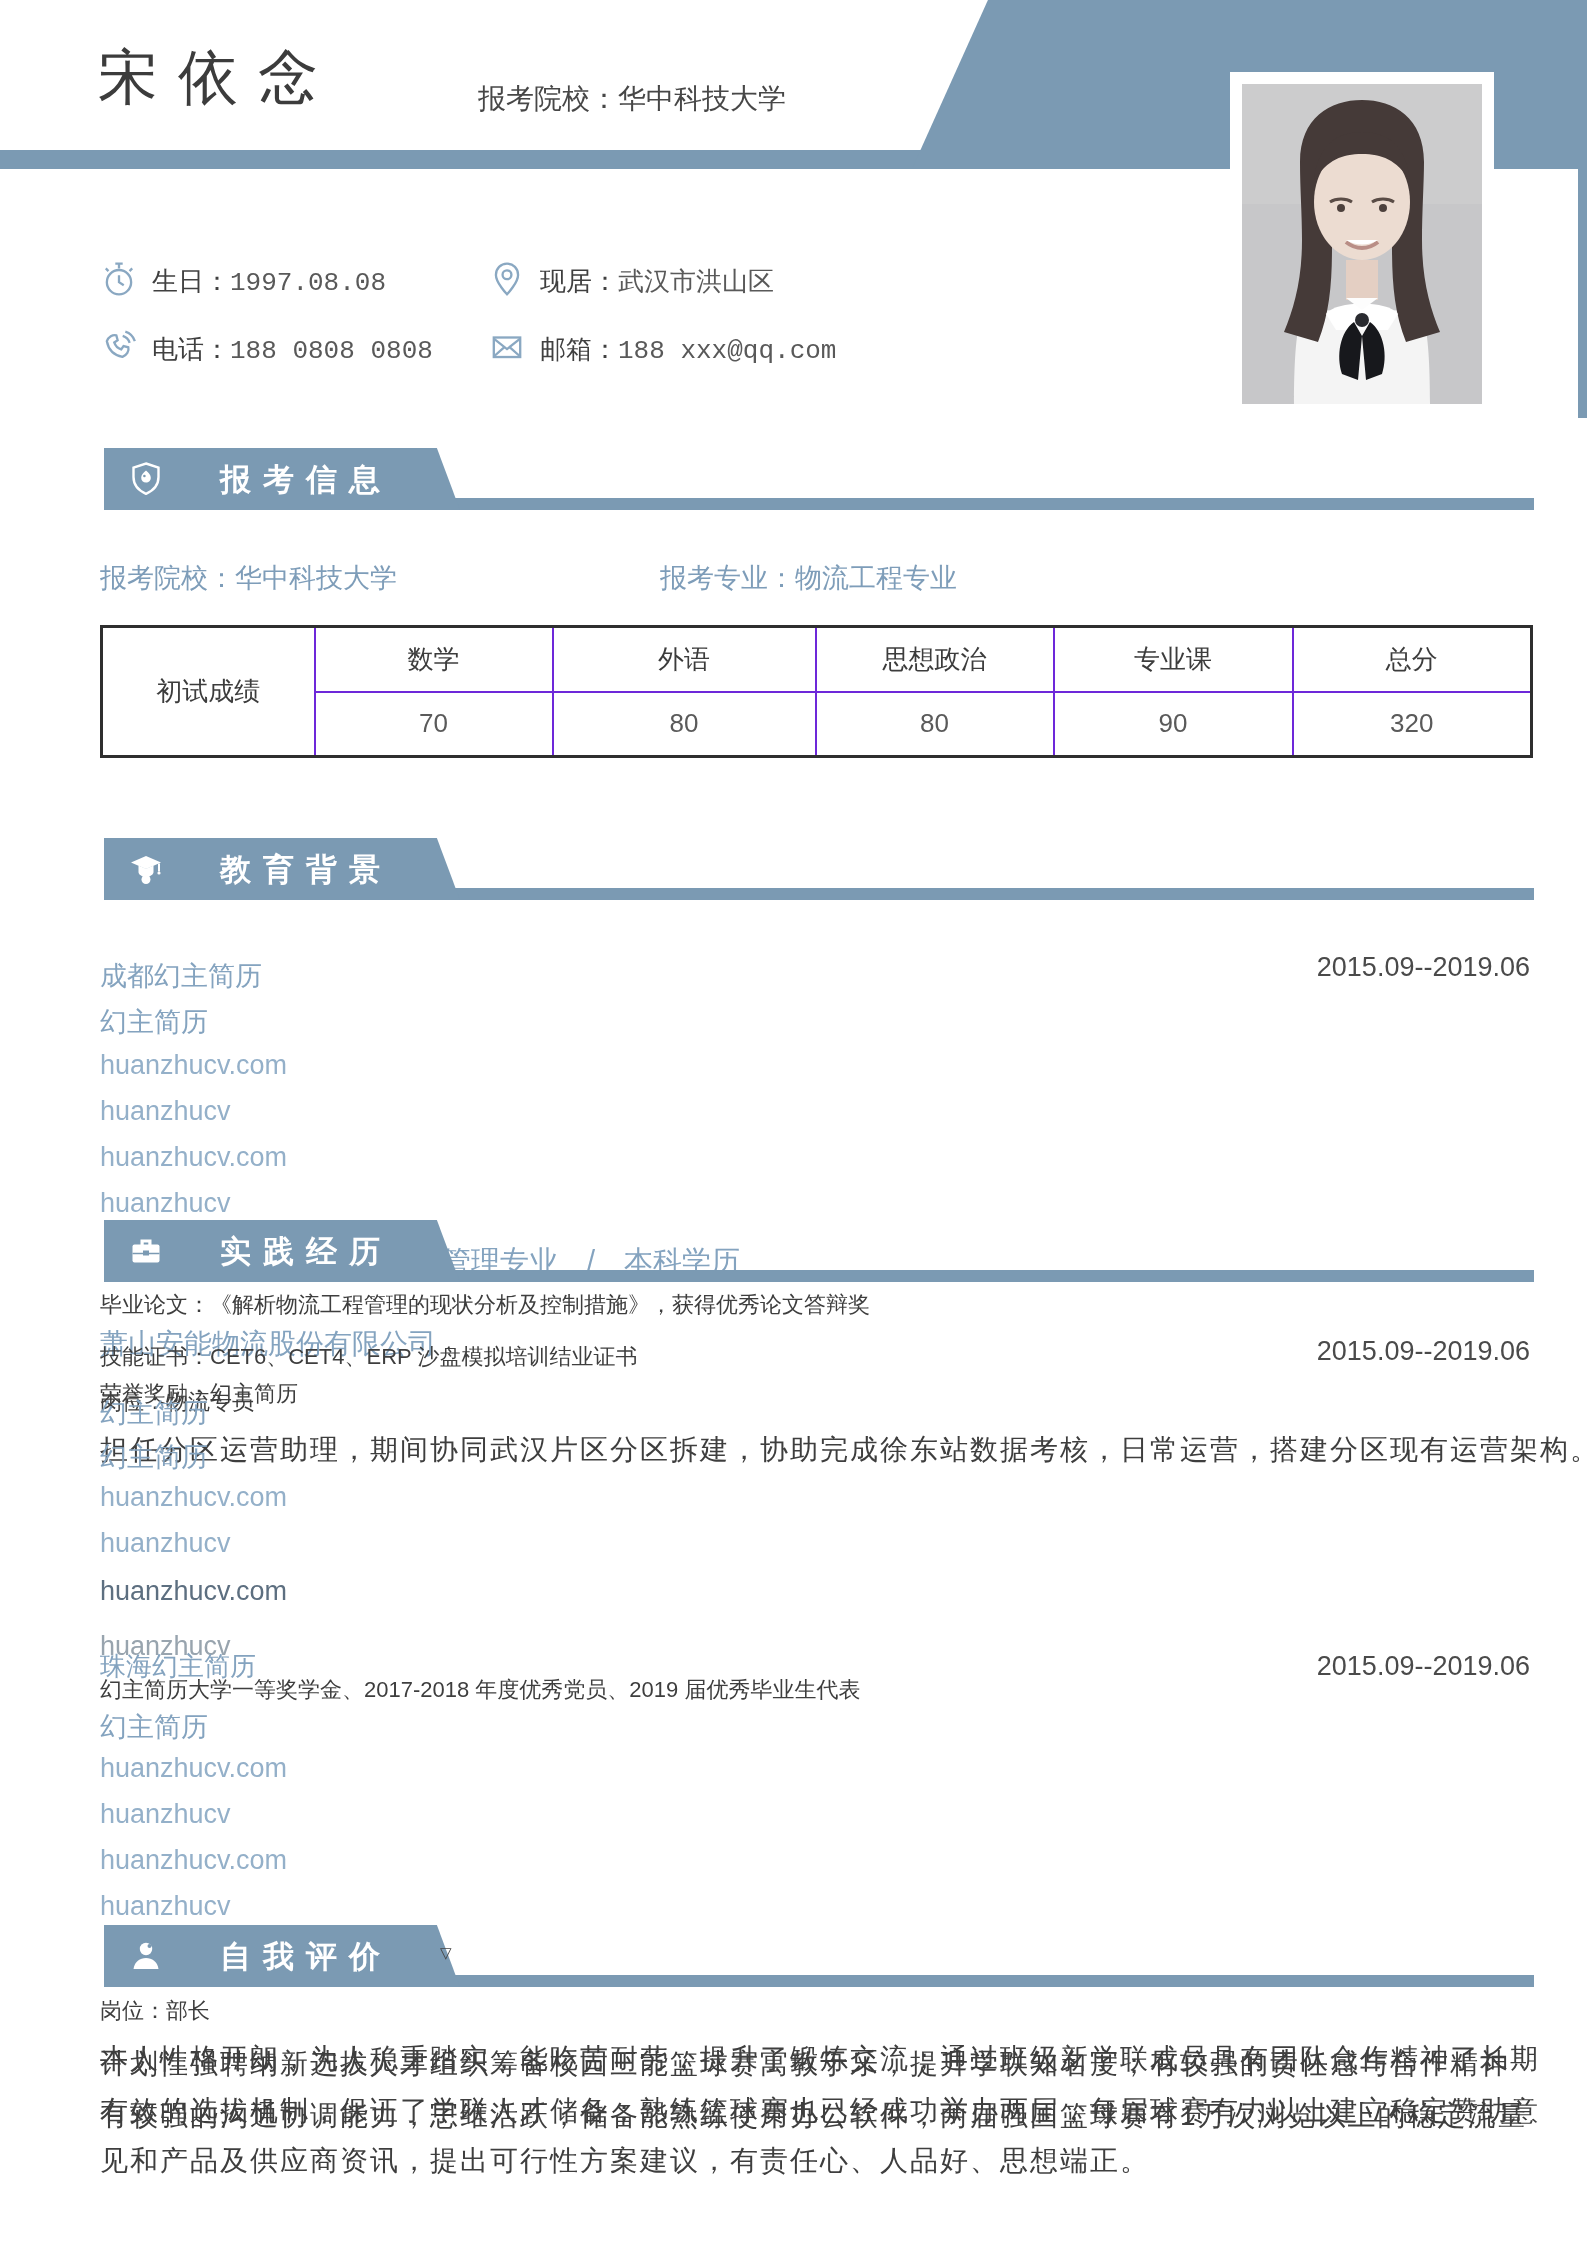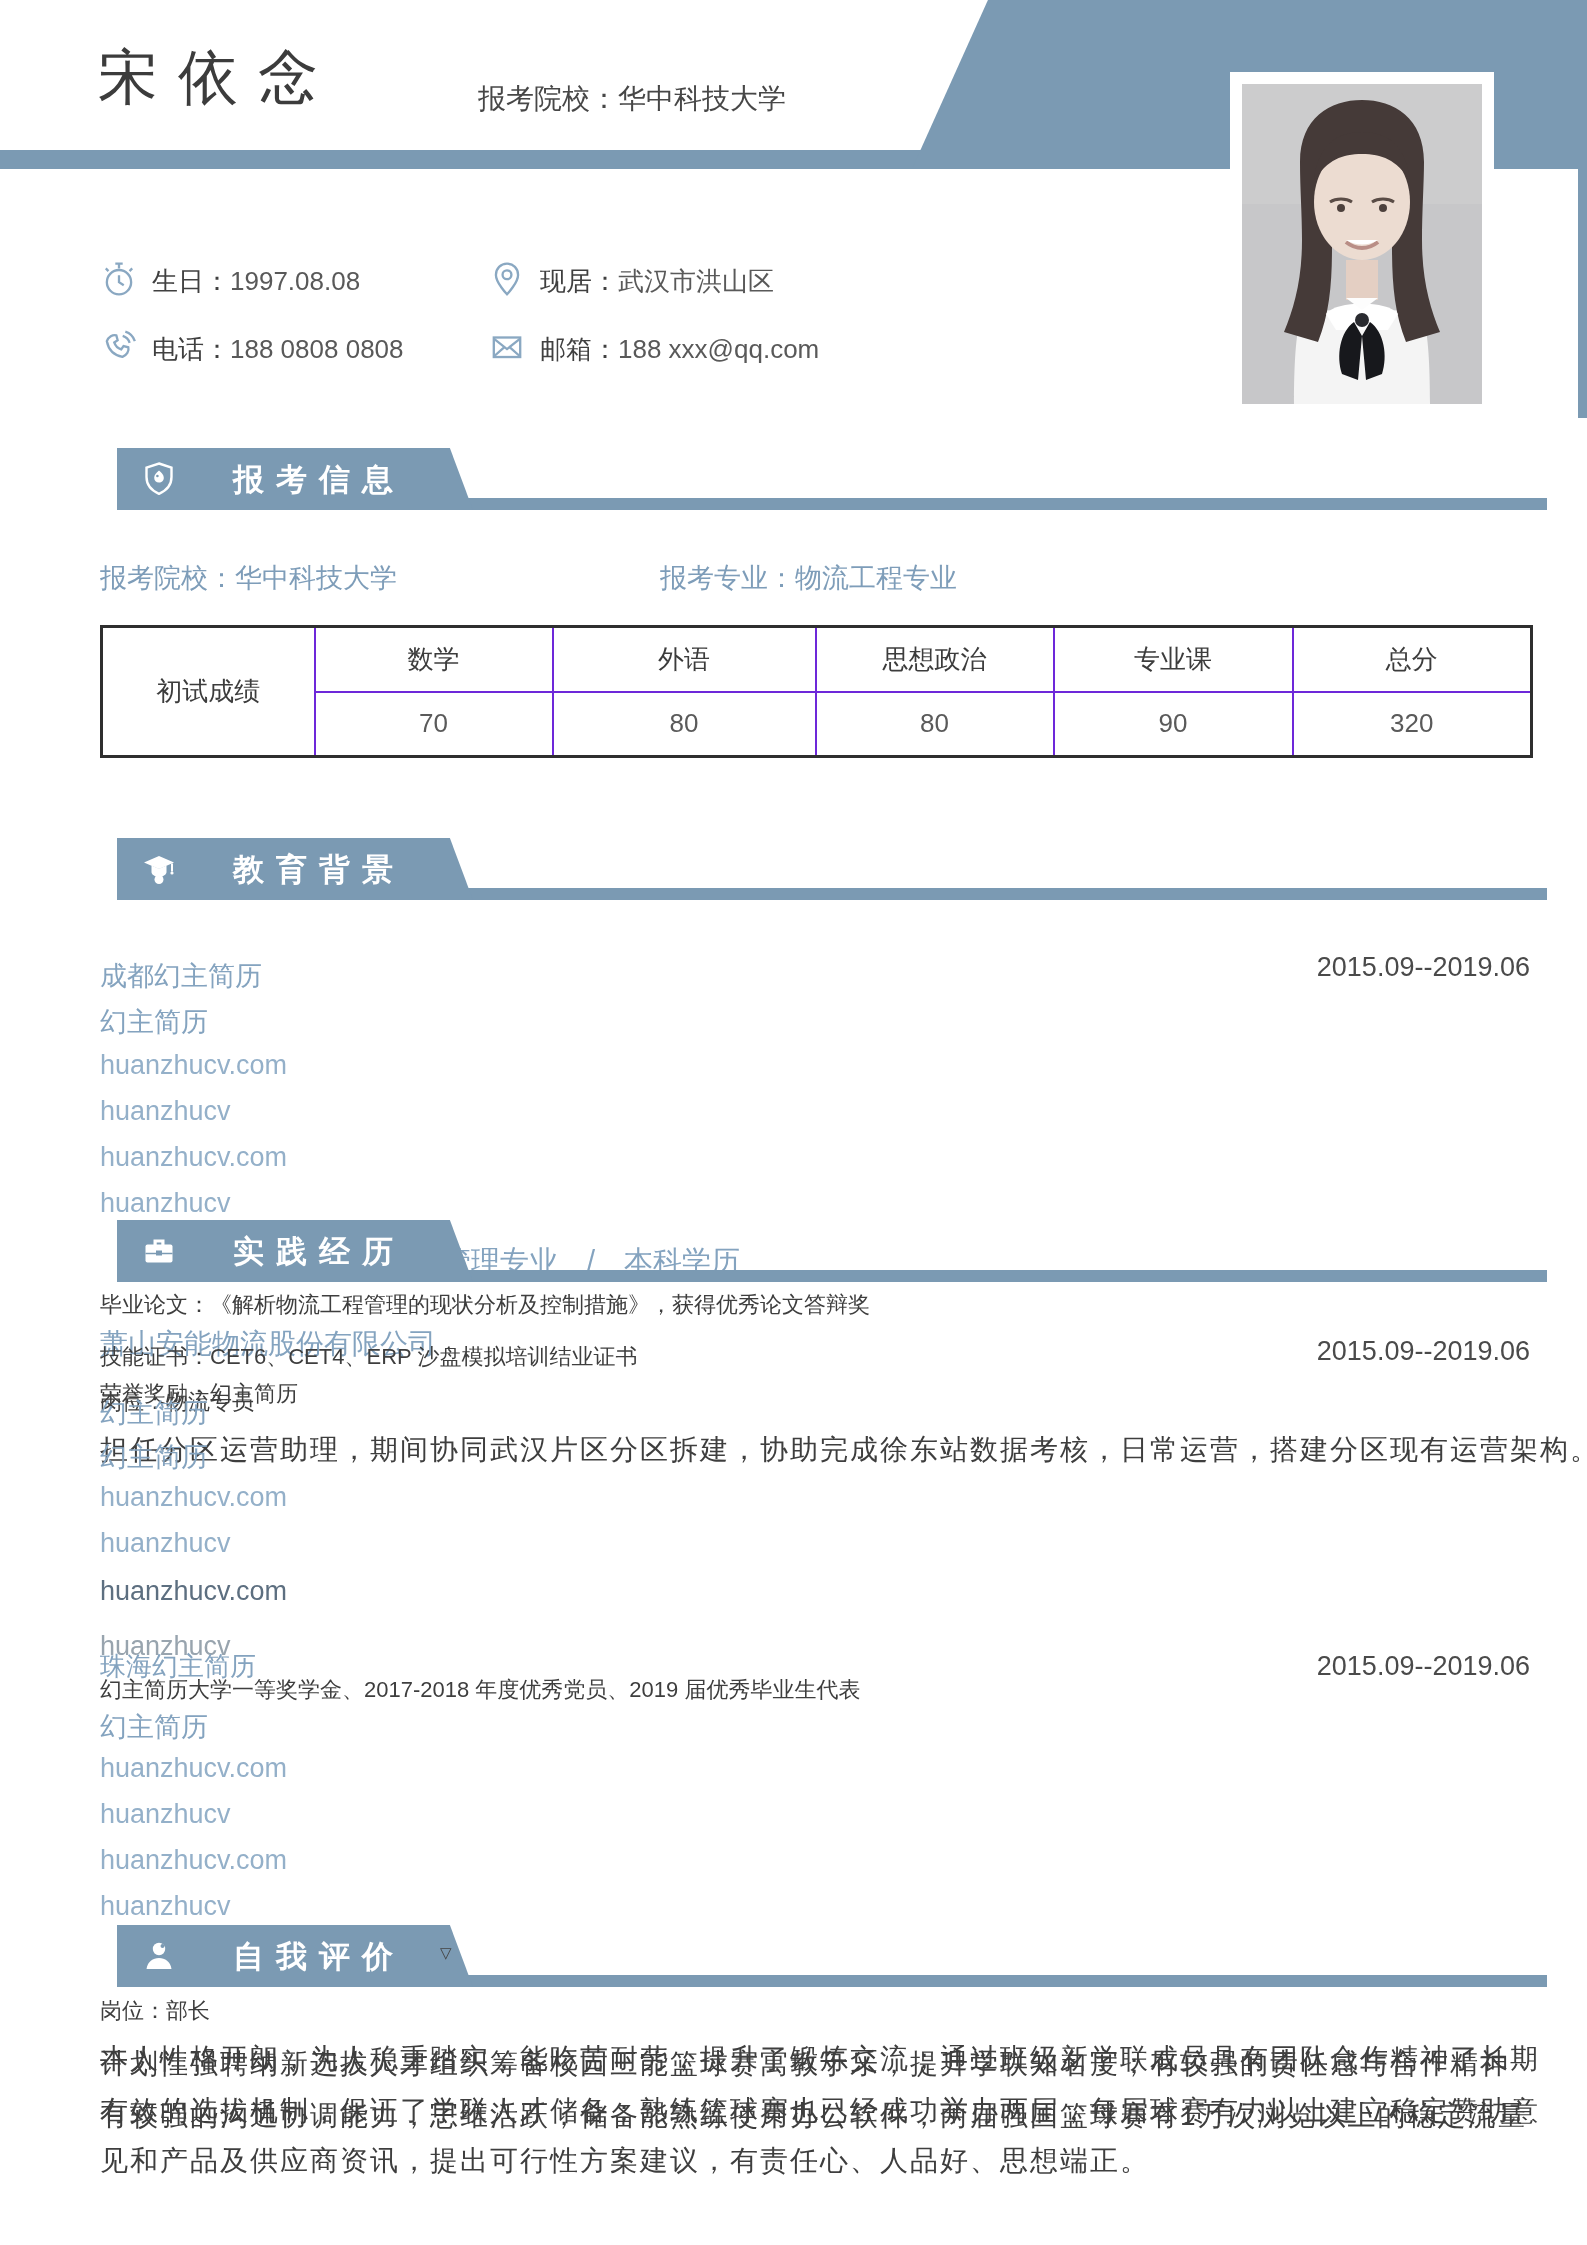--- a/index.html
+++ b/index.html
@@ -21,23 +21,23 @@
             clip-path:polygon(12.8% 0,100% 0,100% 100%,1.8% 100%);z-index:0;}
   #right-strip{position:absolute;left:1578px;top:168px;width:9px;height:250px;background:var(--banner);z-index:0;}
   #photo-frame{position:absolute;left:1230px;top:72px;width:264px;height:344px;background:#ffffff;z-index:1;}
   #photo-frame svg{position:absolute;left:12px;top:12px;}
   
   #name{left:98px;top:38px;font-size:60px;letter-spacing:20px;color:#3c3c3c;font-weight:500;}
   #target-line{left:478px;top:80px;font-size:28px;color:#474747;}
   .contact{position:absolute;height:38px;}
   .contact svg{position:absolute;left:0;top:0;}
   .contact .ct{position:absolute;left:52px;top:4px;font-size:26px;color:#404040;white-space:nowrap;}
-  .contact .cv{color:#595959;}
-  
-  .banner{position:absolute;left:17px;width:1431px;height:62px;}
+  .contact .cv{color:#595959;font-family:Liberation Mono, monospace;}
+  
+  .banner{position:absolute;left:4px;width:1431px;height:62px;}
   .b-strip{position:absolute;left:100px;top:50px;width:1430px;height:12px;background:var(--banner);z-index:2;}
   .b-ribbon{position:absolute;left:100px;top:0;width:356px;height:62px;background:var(--banner);
             clip-path:polygon(0 0,93.5% 0,100% 100%,0 100%);z-index:2;}
   .b-icon{position:absolute;left:124px;top:13px;width:36px;height:36px;z-index:4;}
   .b-title{position:absolute;left:216px;top:11px;font-size:31px;font-weight:700;color:#ffffff;letter-spacing:12px;z-index:4;}
   
   .ln{position:absolute;left:100px;font-size:22px;color:var(--dark);white-space:nowrap;z-index:1;}
   .link{color:var(--link);}
   .blue{color:var(--bluetext);}
   .date{position:absolute;right:57px;font-size:27px;color:#4a4a4a;z-index:1;white-space:nowrap;}

